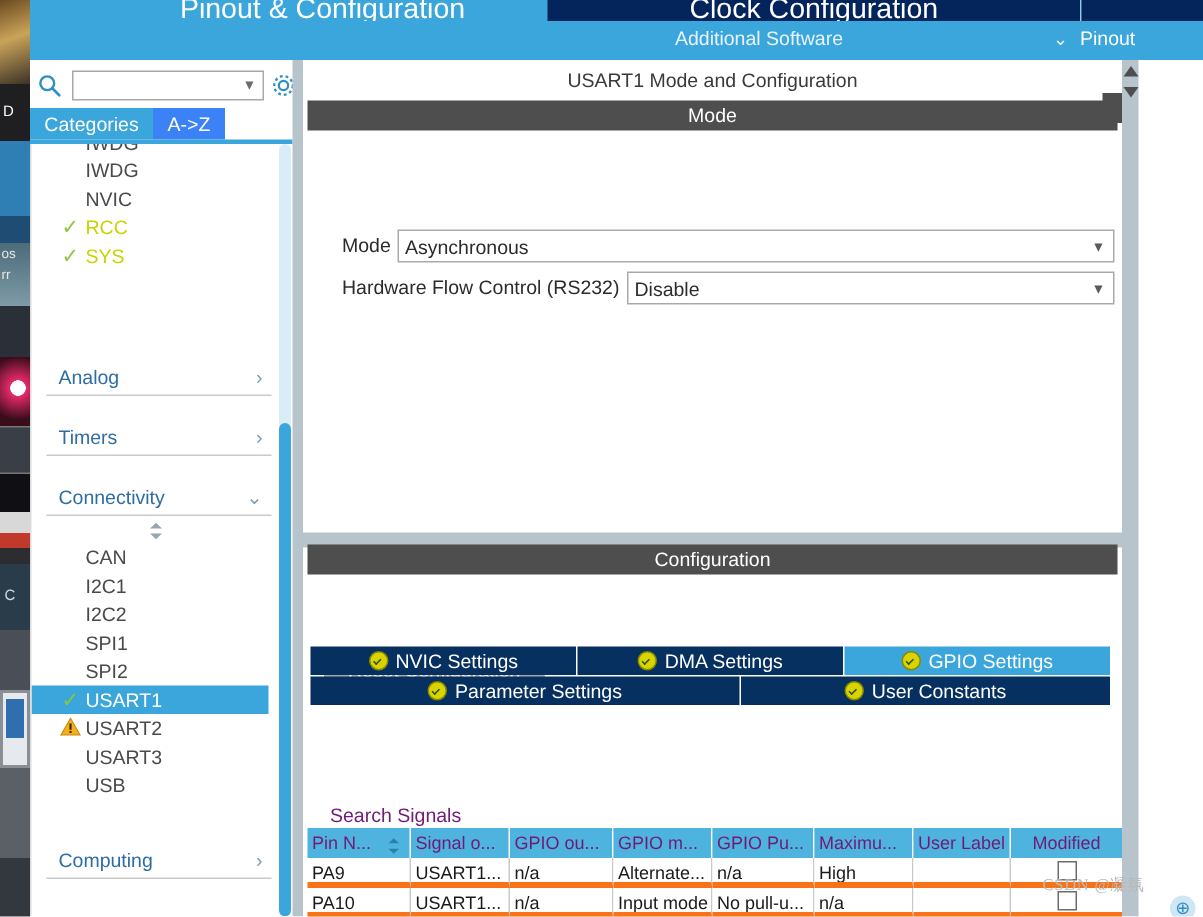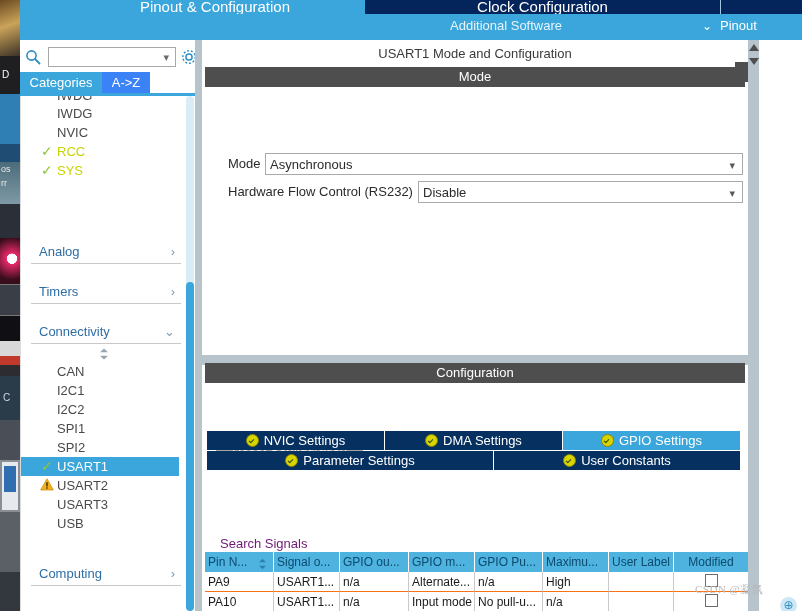--- a/index.html
+++ b/index.html
@@ -12,21 +12,21 @@
   }
   #app{position:absolute;left:0;top:0;width:802px;height:611px;overflow:hidden;background:#fff;}
 
   
   .dock{position:absolute;left:0;top:0;width:20px;height:611px;overflow:hidden;background:#2b2f36;}
   .dock .thumb{width:20px;position:relative;overflow:hidden;}
 
   
   .tabbar{position:absolute;left:20px;top:0;width:782px;height:14px;background:#3aa6db;overflow:hidden;}
   .tab{position:absolute;top:0;height:14px;line-height:14px;text-align:center;color:#fff;
-       font-size:15px;white-space:nowrap;overflow:hidden;}
+       font-size:19px;white-space:nowrap;overflow:hidden;}
   .tab.active{background:#3aa6db;}
   .tab.inactive{background:#04245c;}
   .tab-sep{position:absolute;top:0;width:1px;height:14px;background:#9fc6e0;}
 
   
   .banner{position:absolute;left:20px;top:14px;width:782px;height:26px;background:#3aa6db;}
   .banner .addsw{position:absolute;left:430px;top:4px;color:#e8f4fb;font-size:13px;}
   .banner .pinout{position:absolute;left:700px;top:4px;color:#ffffff;font-size:13px;}
   .banner .chev{position:absolute;left:682px;top:5px;color:#ffffff;font-size:12px;}
 
@@ -101,29 +101,29 @@
                     transform:rotate(-45deg);}
 
   .srchlabel{position:absolute;left:18px;top:496px;font-size:13px;color:#701a75;}
   .srchinput{position:absolute;left:16px;top:518px;width:115px;height:19px;border:1px solid #b4b4b4;
              background:#ffffff;box-sizing:border-box;}
   .srchinput .ph{position:absolute;left:4px;top:1px;font-size:12px;font-style:italic;color:#8e8e8e;line-height:16px;}
 
   
   .tbl{position:absolute;left:205px;top:552px;width:543px;}
   .thead{position:absolute;left:0;top:0;height:20px;}
-  .th{position:absolute;top:0;height:20px;line-height:20px;background:#4fb3e0;color:#0c4a6e;
+  .th{position:absolute;top:0;height:20px;line-height:20px;background:#4fb3e0;color:#701a75;
       font-size:12px;padding-left:3px;box-sizing:border-box;overflow:hidden;white-space:nowrap;
       border-right:1px solid #ffffff;}
   .th.last{border-right:none;text-align:center;padding-left:0;}
   .sortar{position:absolute;right:6px;top:4px;width:9px;height:12px;}
   .trow{position:absolute;left:0;height:20px;}
   .td{position:absolute;top:0;height:20px;line-height:20px;font-size:12px;color:#1a1a1a;
       padding-left:3px;box-sizing:border-box;overflow:hidden;white-space:nowrap;
-      border-right:1px solid #c9c9c9;border-bottom:1px solid #f97316;background:#ffffff;}
+      border-right:1px solid #c9c9c9;border-bottom:4px solid #f97316;background:#ffffff;}
   .td.ctr{text-align:center;padding-left:0;}
   .cellchk{display:inline-block;width:11px;height:11px;border:1px solid #6c6c6c;background:#fff;
            position:relative;top:1px;}
 
   
   .rscroll{position:absolute;left:748px;top:40px;width:11px;height:571px;background:#b7c4cb;}
   .rarrow{position:absolute;left:749px;width:0;height:0;}
   .rarrow.up{top:44px;border-left:5px solid transparent;border-right:5px solid transparent;border-bottom:7px solid #4e4e4e;}
   .rarrow.dn{top:58px;border-left:5px solid transparent;border-right:5px solid transparent;border-top:7px solid #4e4e4e;}
   .rightfill{position:absolute;left:759px;top:40px;width:43px;height:571px;background:#ffffff;}

